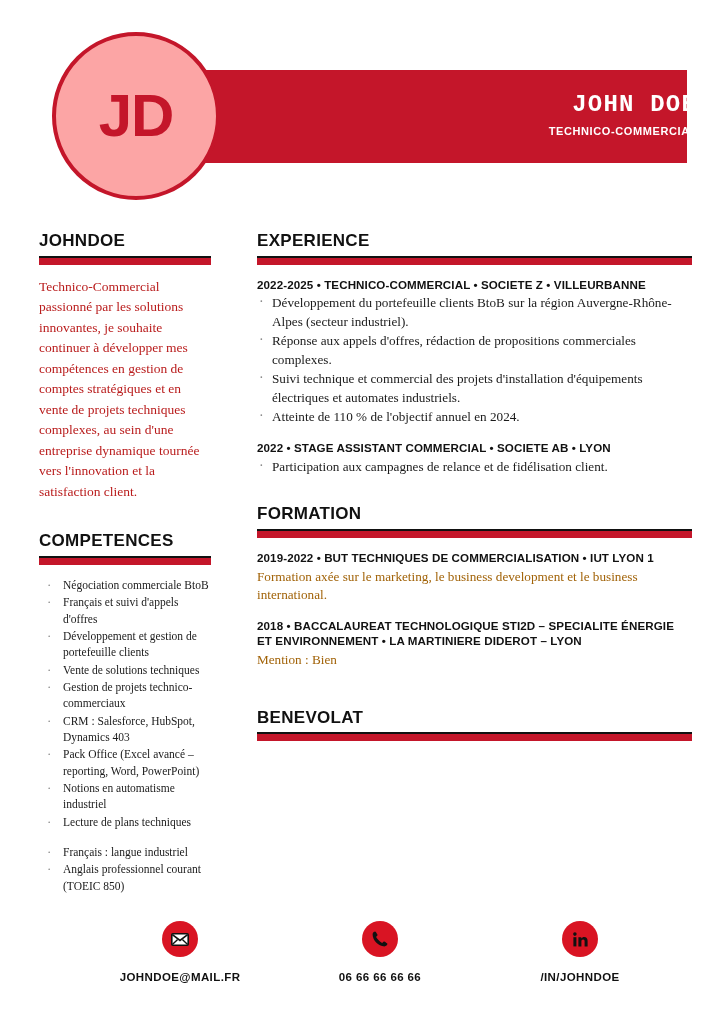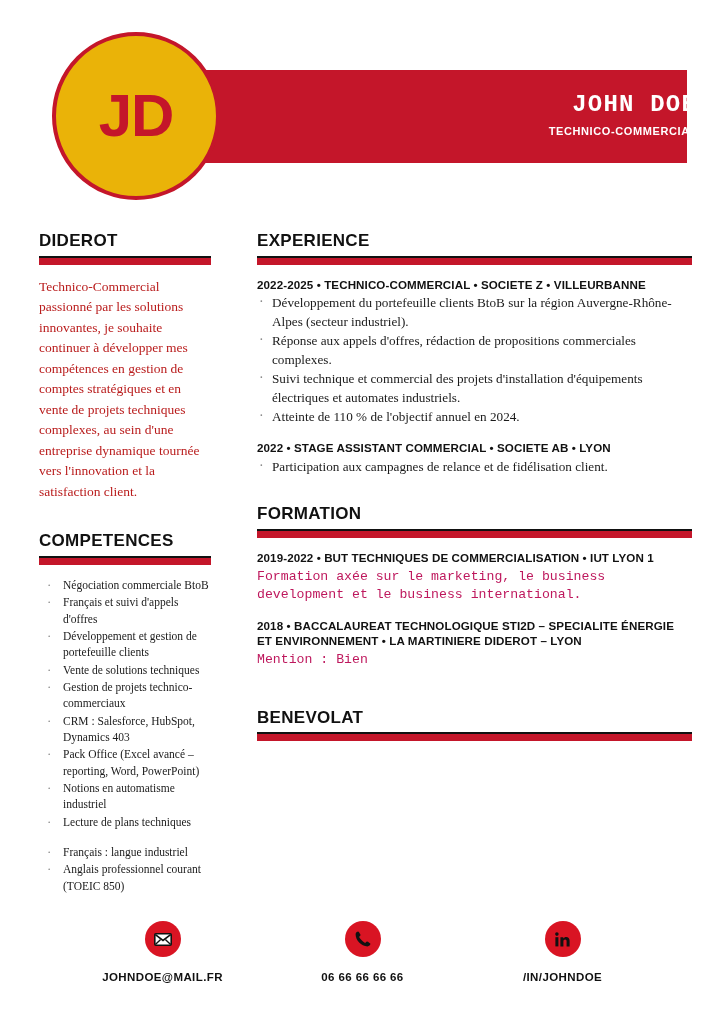--- a/index.html
+++ b/index.html
@@ -28,21 +28,21 @@
     height: 93px;
     background: #C4162A;
   }
   .header-monogram {
     position: absolute;
     left: 52px;
     top: 32px;
     width: 168px;
     height: 168px;
     border-radius: 50%;
-    background: #eab308;
+    background: #fca5a5;
     border: 4px solid #C4162A;
     display: flex;
     align-items: center;
     justify-content: center;
     z-index: 3;
   }
   .header-monogram-text {
     font-family: "Liberation Sans", sans-serif;
     font-weight: bold;
     font-size: 60px;
@@ -158,23 +158,22 @@
     font-weight: bold;
     font-size: 11.6px;
     letter-spacing: 0.1px;
     color: #111111;
     line-height: 1.36;
     margin-bottom: 2px;
   }
   .entry-desc {
     font-size: 13.2px;
     line-height: 1.4;
-    color: #be185d;
+    color: #a16207;
     margin: 0;
-    font-family: Liberation Mono, monospace;
   }
   .entry-bullets {
     list-style: none;
     margin: 0;
     padding: 0;
   }
   .entry-bullets li {
     position: relative;
     padding-left: 15px;
     font-size: 13.2px;
@@ -195,21 +194,21 @@
   .gap-benevolat { height: 26px; }
   .gap-competences { height: 26px; }
 
   
   .footer {
     position: absolute;
     left: 0;
     bottom: 40px;
     width: 725px;
     display: flex;
-    justify-content: center;
+    justify-content: flex-end;
     align-items: flex-start;
     padding: 0 45px;
   }
   .contact {
     display: flex;
     flex-direction: column;
     align-items: center;
     width: 200px;
   }
   .contact-icon {
@@ -244,21 +243,21 @@
     <div class="header-name">JOHN DOE</div>
     <div class="header-role">TECHNICO-COMMERCIAL</div>
   </div>
 </div>
 
 <div class="columns">
 
   <div class="col-left">
 
     <div class="section">
-      <h2 class="section-title">DIDEROT</h2>
+      <h2 class="section-title">JOHNDOE</h2>
       <div class="section-rule"></div>
       <div class="section-bar"></div>
       <p class="objective-text">Technico-Commercial passionné par les solutions innovantes, je souhaite continuer à développer mes compétences en gestion de comptes stratégiques et en vente de projets techniques complexes, au sein d'une entreprise dynamique tournée vers l'innovation et la satisfaction client.</p>
     </div>
 
     <div class="gap-competences"></div>
 
     <div class="section">
       <h2 class="section-title">COMPETENCES</h2>
       <div class="section-rule"></div>

